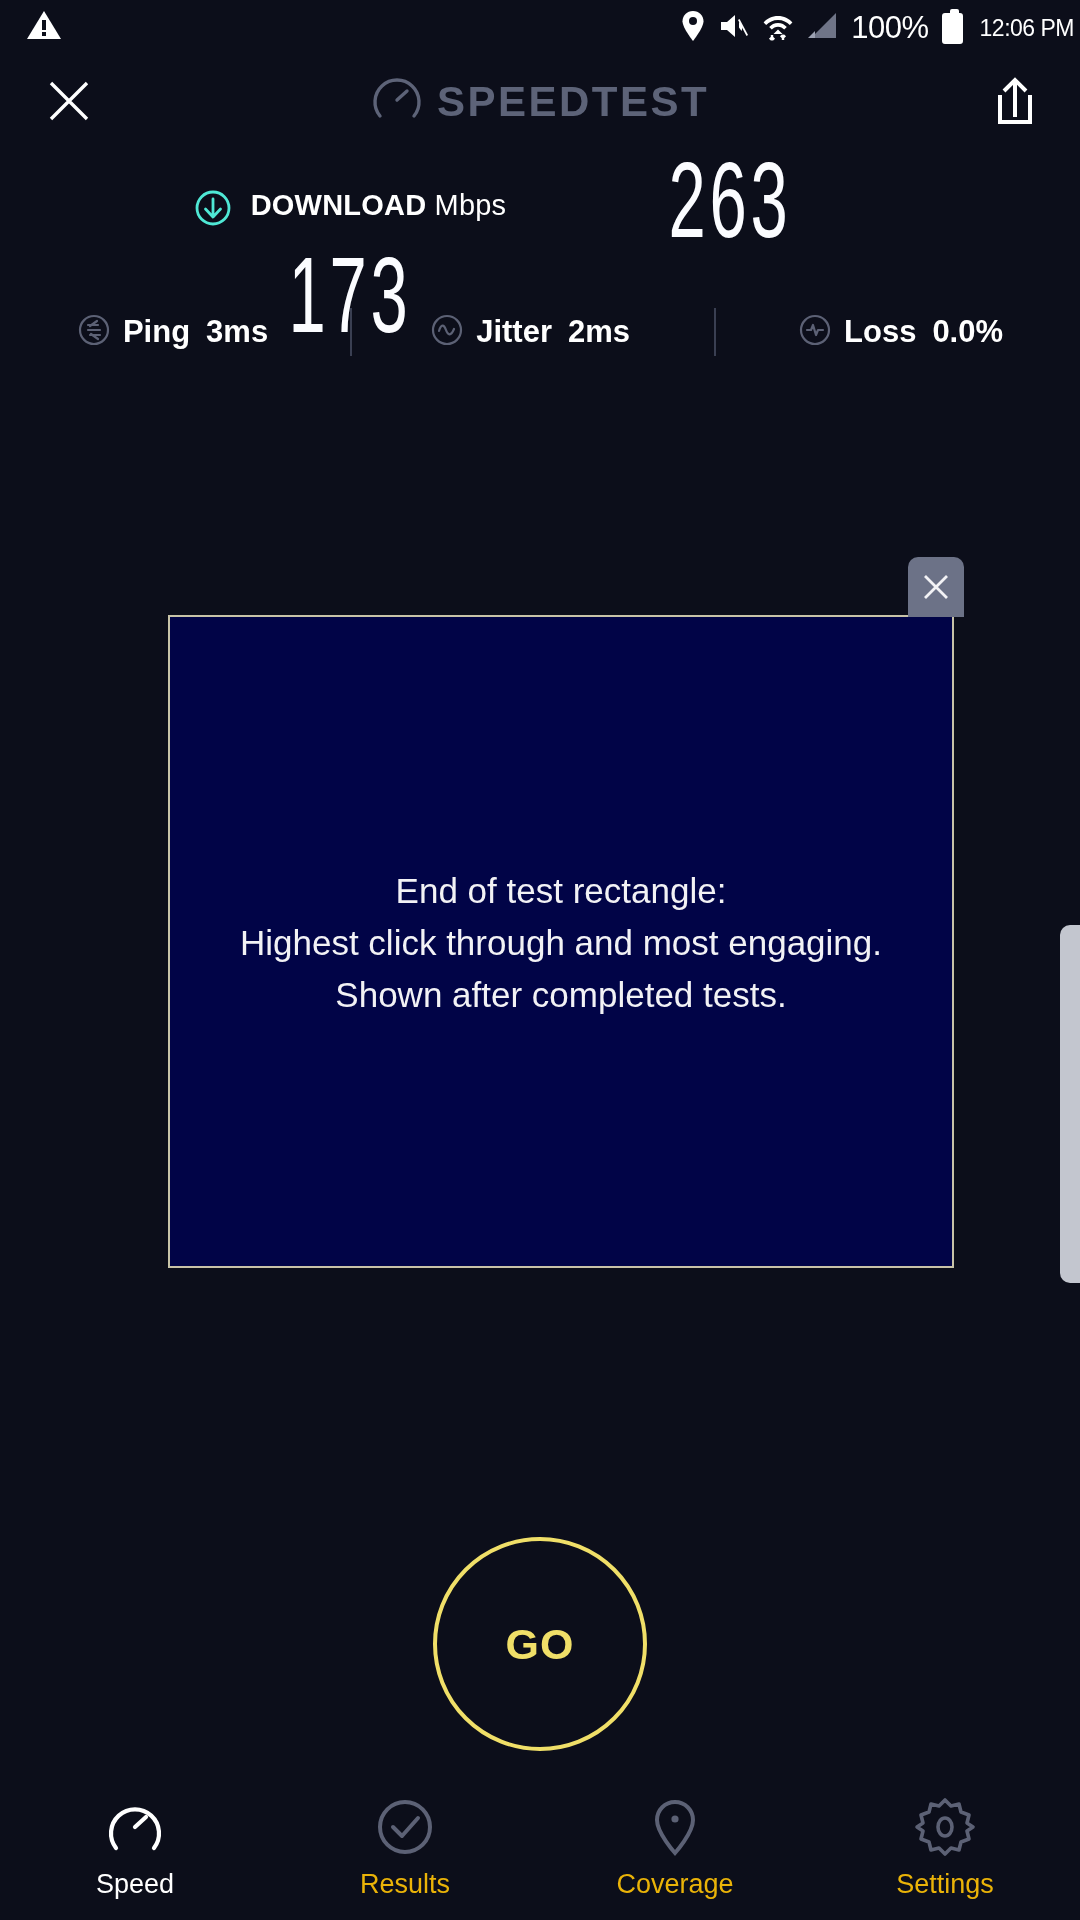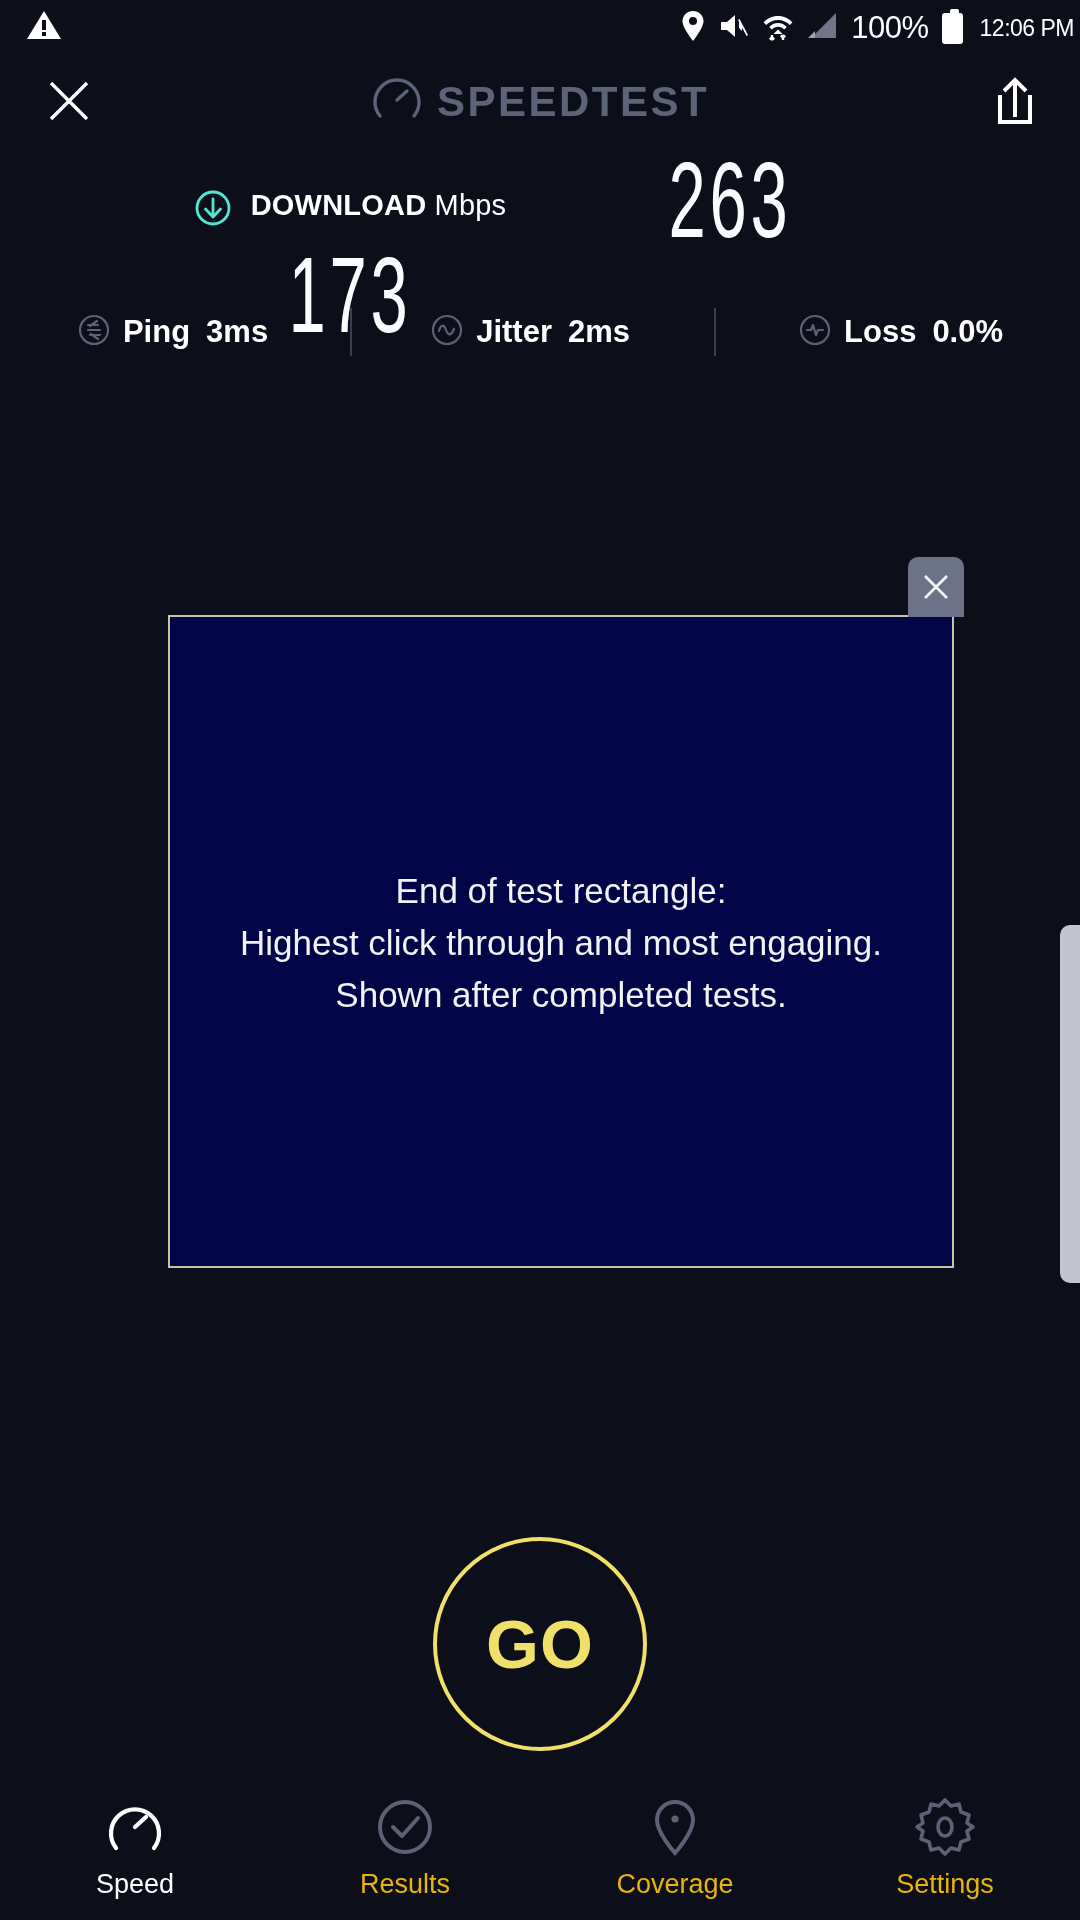--- a/index.html
+++ b/index.html
@@ -116,21 +116,21 @@
 
   
   .go-btn{
     position:absolute; left:50%; top:1537px; transform:translateX(-50%);
     width:214px; height:214px; border-radius:50%;
     border:4px solid #f0df68;
     display:flex; align-items:center; justify-content:center;
     cursor:pointer;
   }
   .go-label{
-    color:#f0df68; font-size:68px; font-weight:700; letter-spacing:1px;
+    color:#f0df68; font-size:43px; font-weight:700; letter-spacing:1px;
   }
 
   
   .bottomnav{
     position:absolute; left:0; bottom:0; width:1080px; height:140px;
     display:flex;
   }
   .nav-item{
     flex:1; display:flex; flex-direction:column; align-items:center;
     justify-content:flex-start; padding-top:14px; cursor:pointer;

